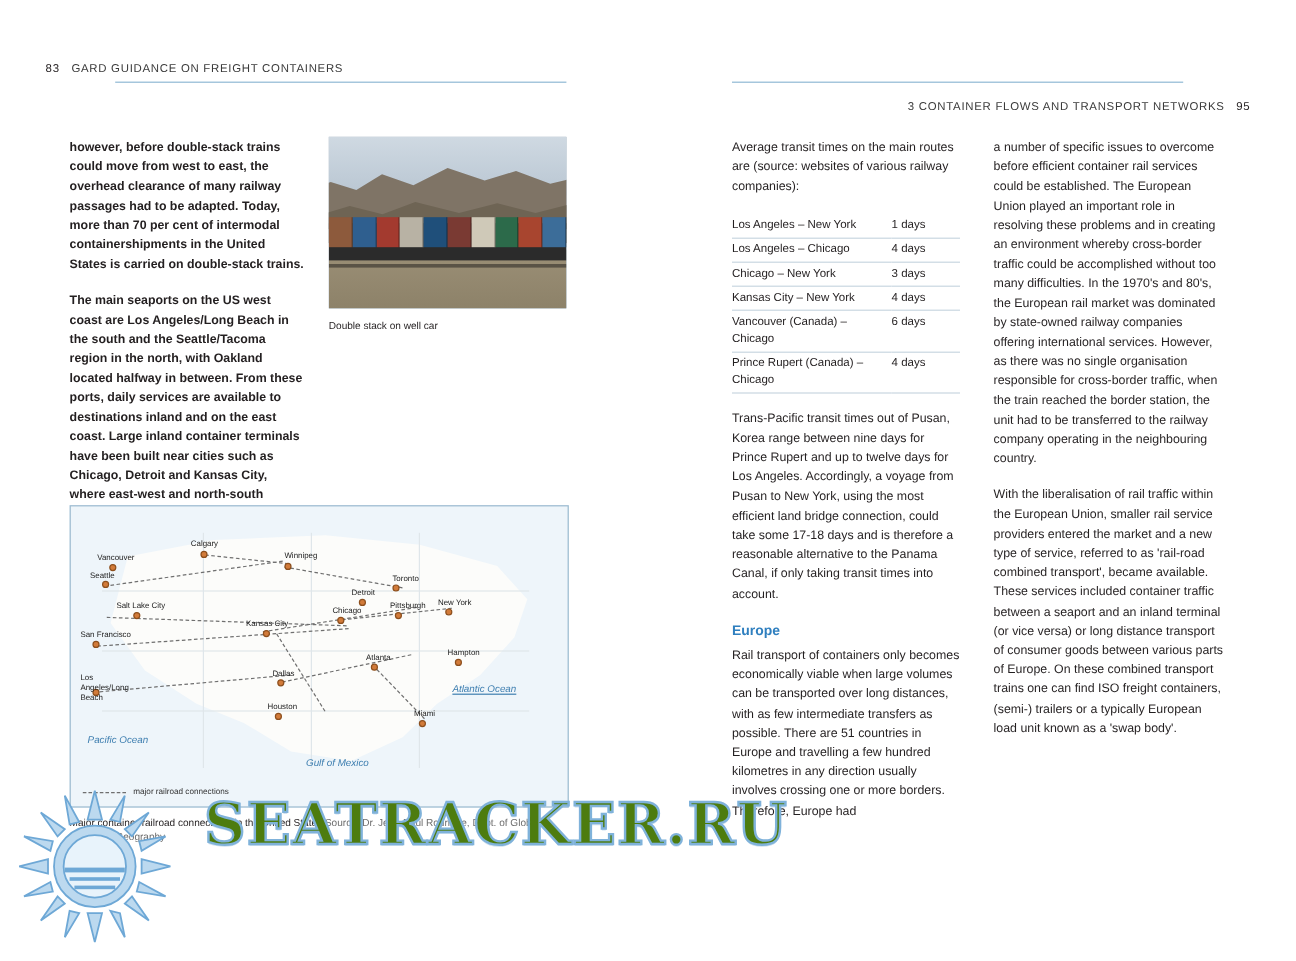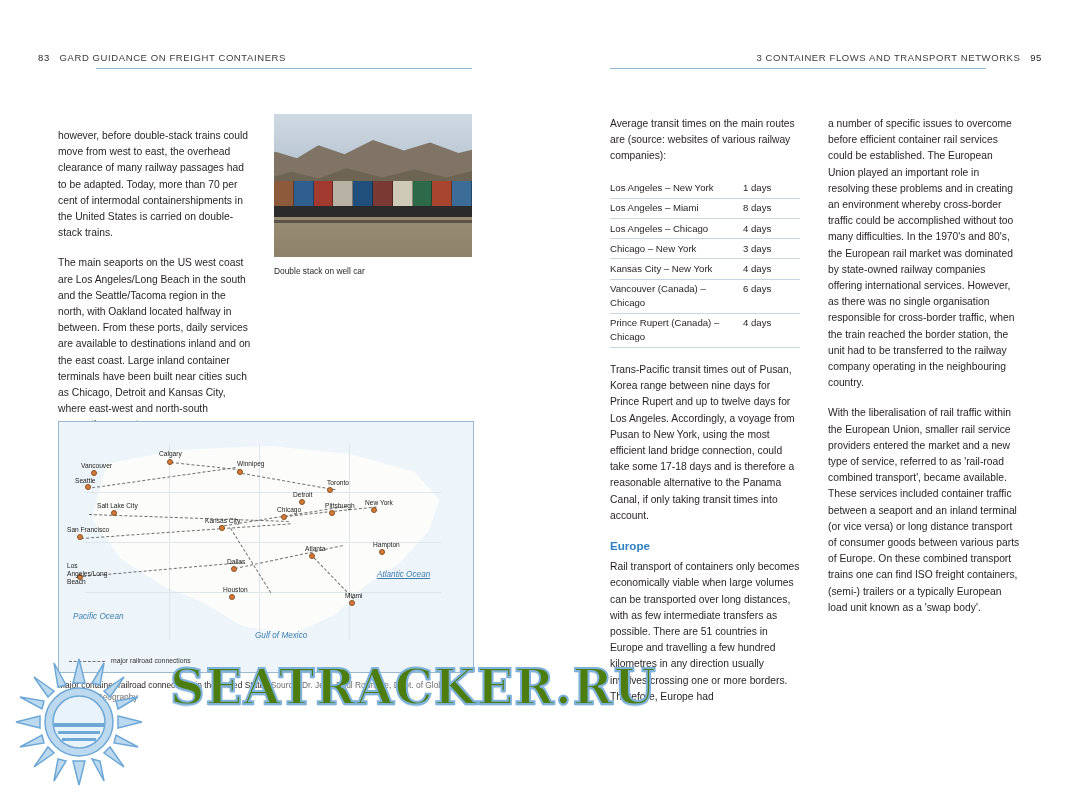--- a/index.html
+++ b/index.html
@@ -27,40 +27,40 @@
     top: 52px;
     font-size: 9.5px;
     letter-spacing: 0.6px;
     color: #3a3a3a;
     white-space: nowrap;
   }
   .hdr .folio {
     color: #231f20;
   }
   .hdr-left { left: 38px; }
-  .hdr-right { right: 38px; text-align: right; }
+  .hdr-right { right: 38px; text-align: right; margin-top: 32px; }
   .hdr-rule {
     position: absolute;
     top: 68px;
     height: 1px;
     background: #8fb8d4;
   }
   .hdr-rule.left { left: 96px; width: 376px; }
   .hdr-rule.right { left: 610px; width: 376px; }
 
   
   .col {
     position: absolute;
     font-size: 10.3px;
     line-height: 16.2px;
     color: #231f20;
     text-align: left;
   }
   .col p { margin: 0 0 14px 0; }
-  .col-1 { left: 58px;  top: 128px; width: 196px; }
+  .col-1 { left: 58px;  top: 116px; width: 196px; font-weight: bold; }
   .col-2 { left: 610px; top: 116px; width: 190px; }
   .col-3 { left: 828px; top: 116px; width: 192px; }
 
   
   .photo-wrap {
     position: absolute;
     left: 274px;
     top: 114px;
     width: 198px;
   }
@@ -355,24 +355,20 @@
 
   <div class="col col-2">
     <p>Average transit times on the main routes are (source: websites of various railway companies):</p>
     <table class="transit">
       <tbody>
         <tr>
           <td class="route-name">Los Angeles – New York</td>
           <td class="days">1 days</td>
         </tr>
         <tr>
-          <td class="route-name">Los Angeles – Miami</td>
-          <td class="days">8 days</td>
-        </tr>
-        <tr>
           <td class="route-name">Los Angeles – Chicago</td>
           <td class="days">4 days</td>
         </tr>
         <tr>
           <td class="route-name">Chicago – New York</td>
           <td class="days">3 days</td>
         </tr>
         <tr>
           <td class="route-name">Kansas City – New York</td>
           <td class="days">4 days</td>

